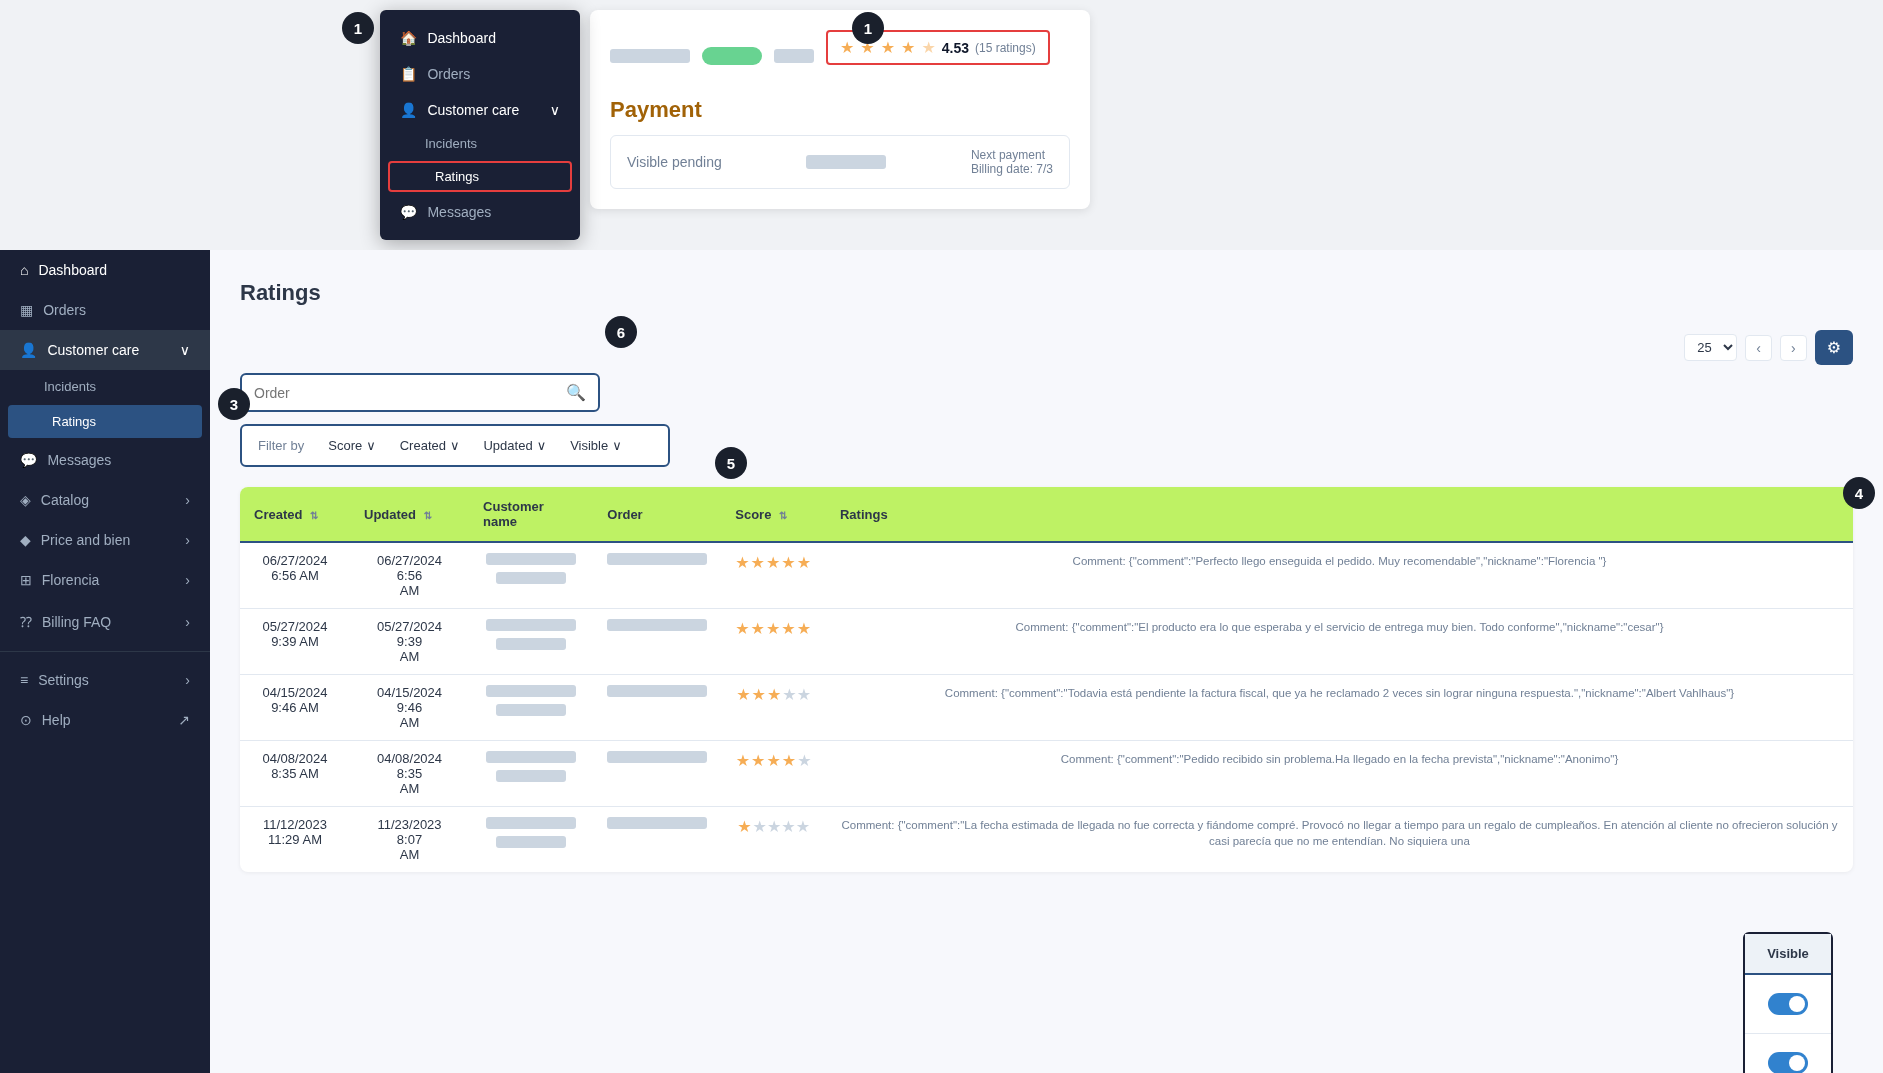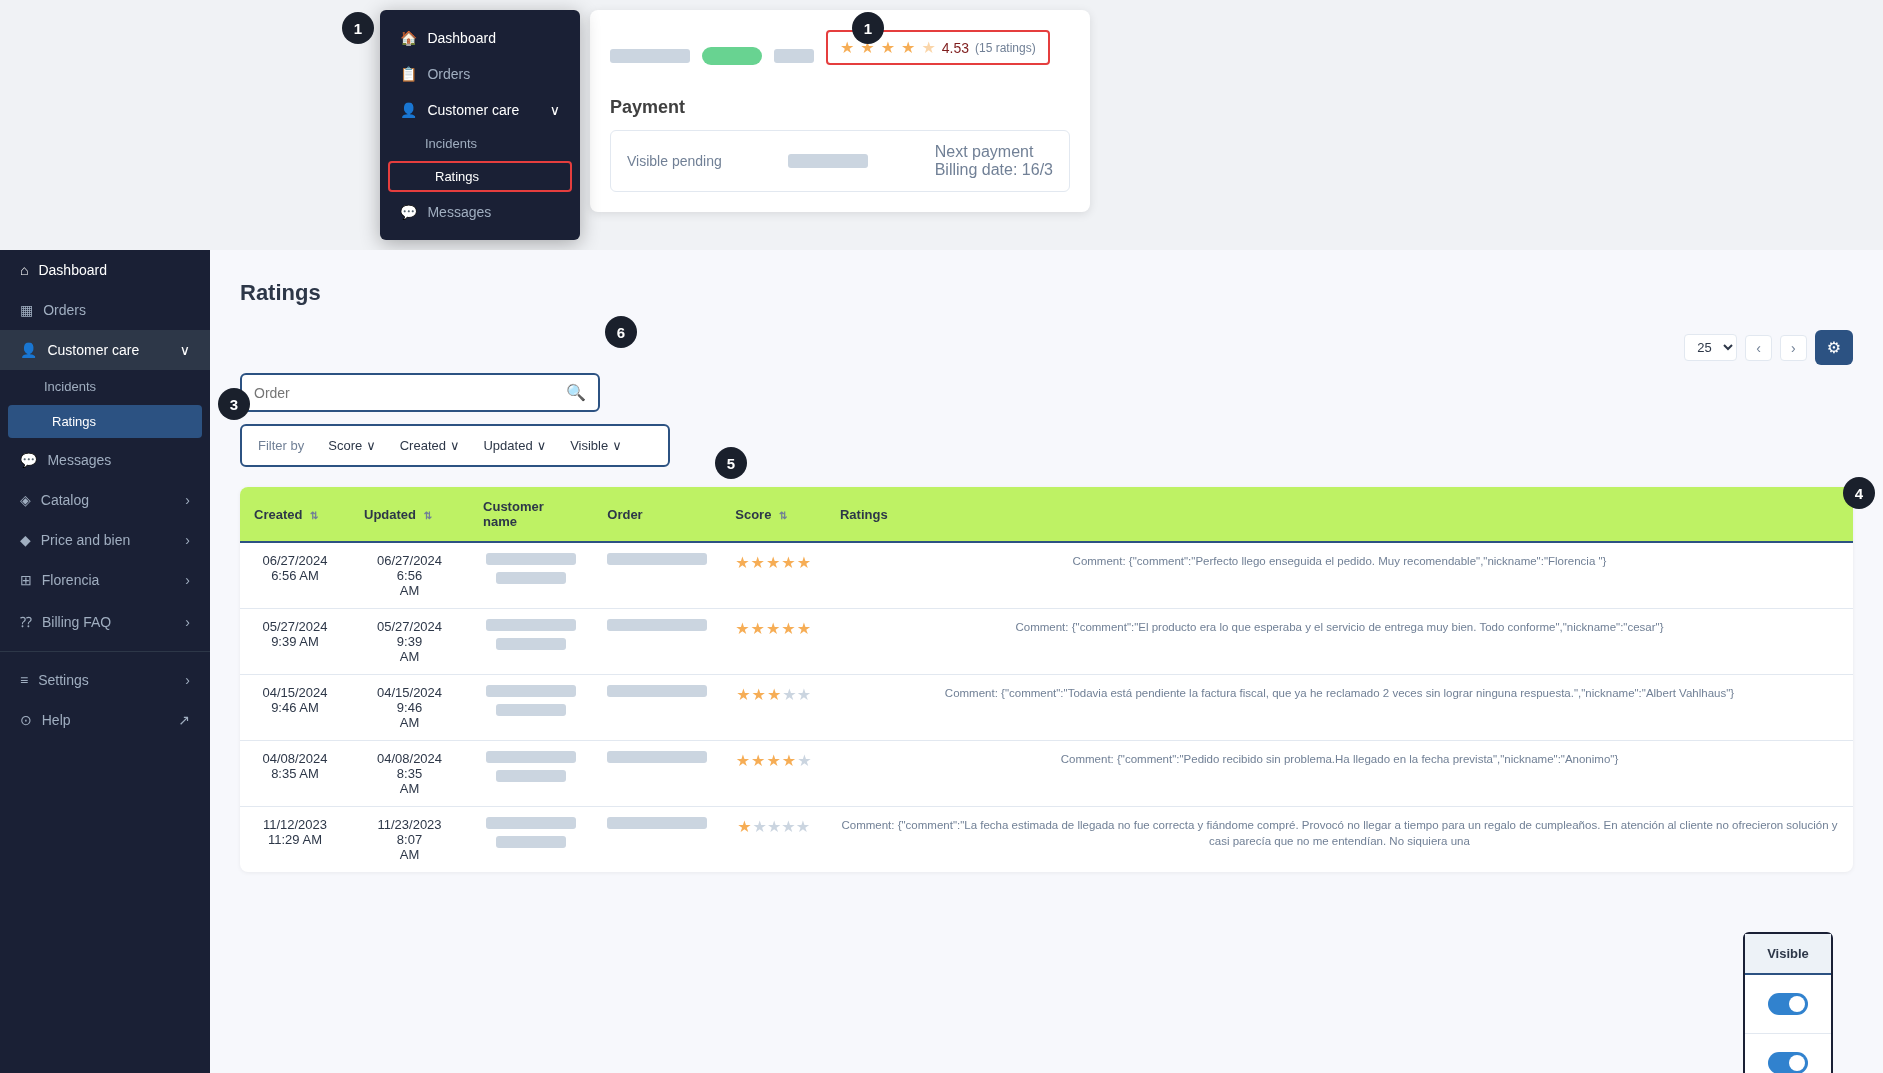--- a/index.html
+++ b/index.html
@@ -59,34 +59,34 @@
       display: inline-flex;
       align-items: center;
       gap: 6px;
       border: 2px solid #e53e3e;
       border-radius: 4px;
       padding: 6px 12px;
       font-size: 14px;
       margin-bottom: 16px;
     }
     .stars-gold { color: #f6ad55; font-size: 16px; }
-    .rating-text { font-weight: 400; color: #7f1d1d; }
+    .rating-text { font-weight: 700; color: #0f172a; }
     .rating-count { color: #718096; font-size: 12px; }
-    .payment-title { font-size: 18px; font-weight: 600; color: #404040; margin-bottom: 12px; }
+    .payment-title { font-size: 22px; font-weight: 600; color: #a16207; margin-bottom: 12px; }
     .payment-row {
       display: flex;
       justify-content: space-between;
       align-items: center;
       border: 1px solid #e2e8f0;
       border-radius: 6px;
       padding: 12px 16px;
     }
     .balance-label { color: #718096; font-size: 14px; }
     .balance-blur { background: #cbd5e0; border-radius: 3px; width: 80px; height: 14px; display: inline-block; }
-    .next-payment { font-size: 16px; color: #718096; }
+    .next-payment { font-size: 12px; color: #718096; }
 
     
     .step-badge {
       width: 32px; height: 32px;
       background: #1a202c;
       border-radius: 50%;
       color: #fff;
       font-size: 15px;
       font-weight: 700;
       display: flex;
@@ -385,21 +385,21 @@
         <span class="rating-text">4.53</span>
         <span class="rating-count">(15 ratings)</span>
       </div>
     </div>
     <div class="payment-title">Payment</div>
     <div class="payment-row">
       <span class="balance-label">Visible pending</span>
       <span class="balance-blur"></span>
       <div>
         <div class="next-payment">Next payment</div>
-        <div class="next-payment">Billing date: 16/3</div>
+        <div class="next-payment">Billing date: 7/3</div>
       </div>
     </div>
   </div>
 </div>
 
 <div class="main-layout">
 
   <div class="sidebar">
     <div class="sidebar-item active">
       <span>⌂</span>

